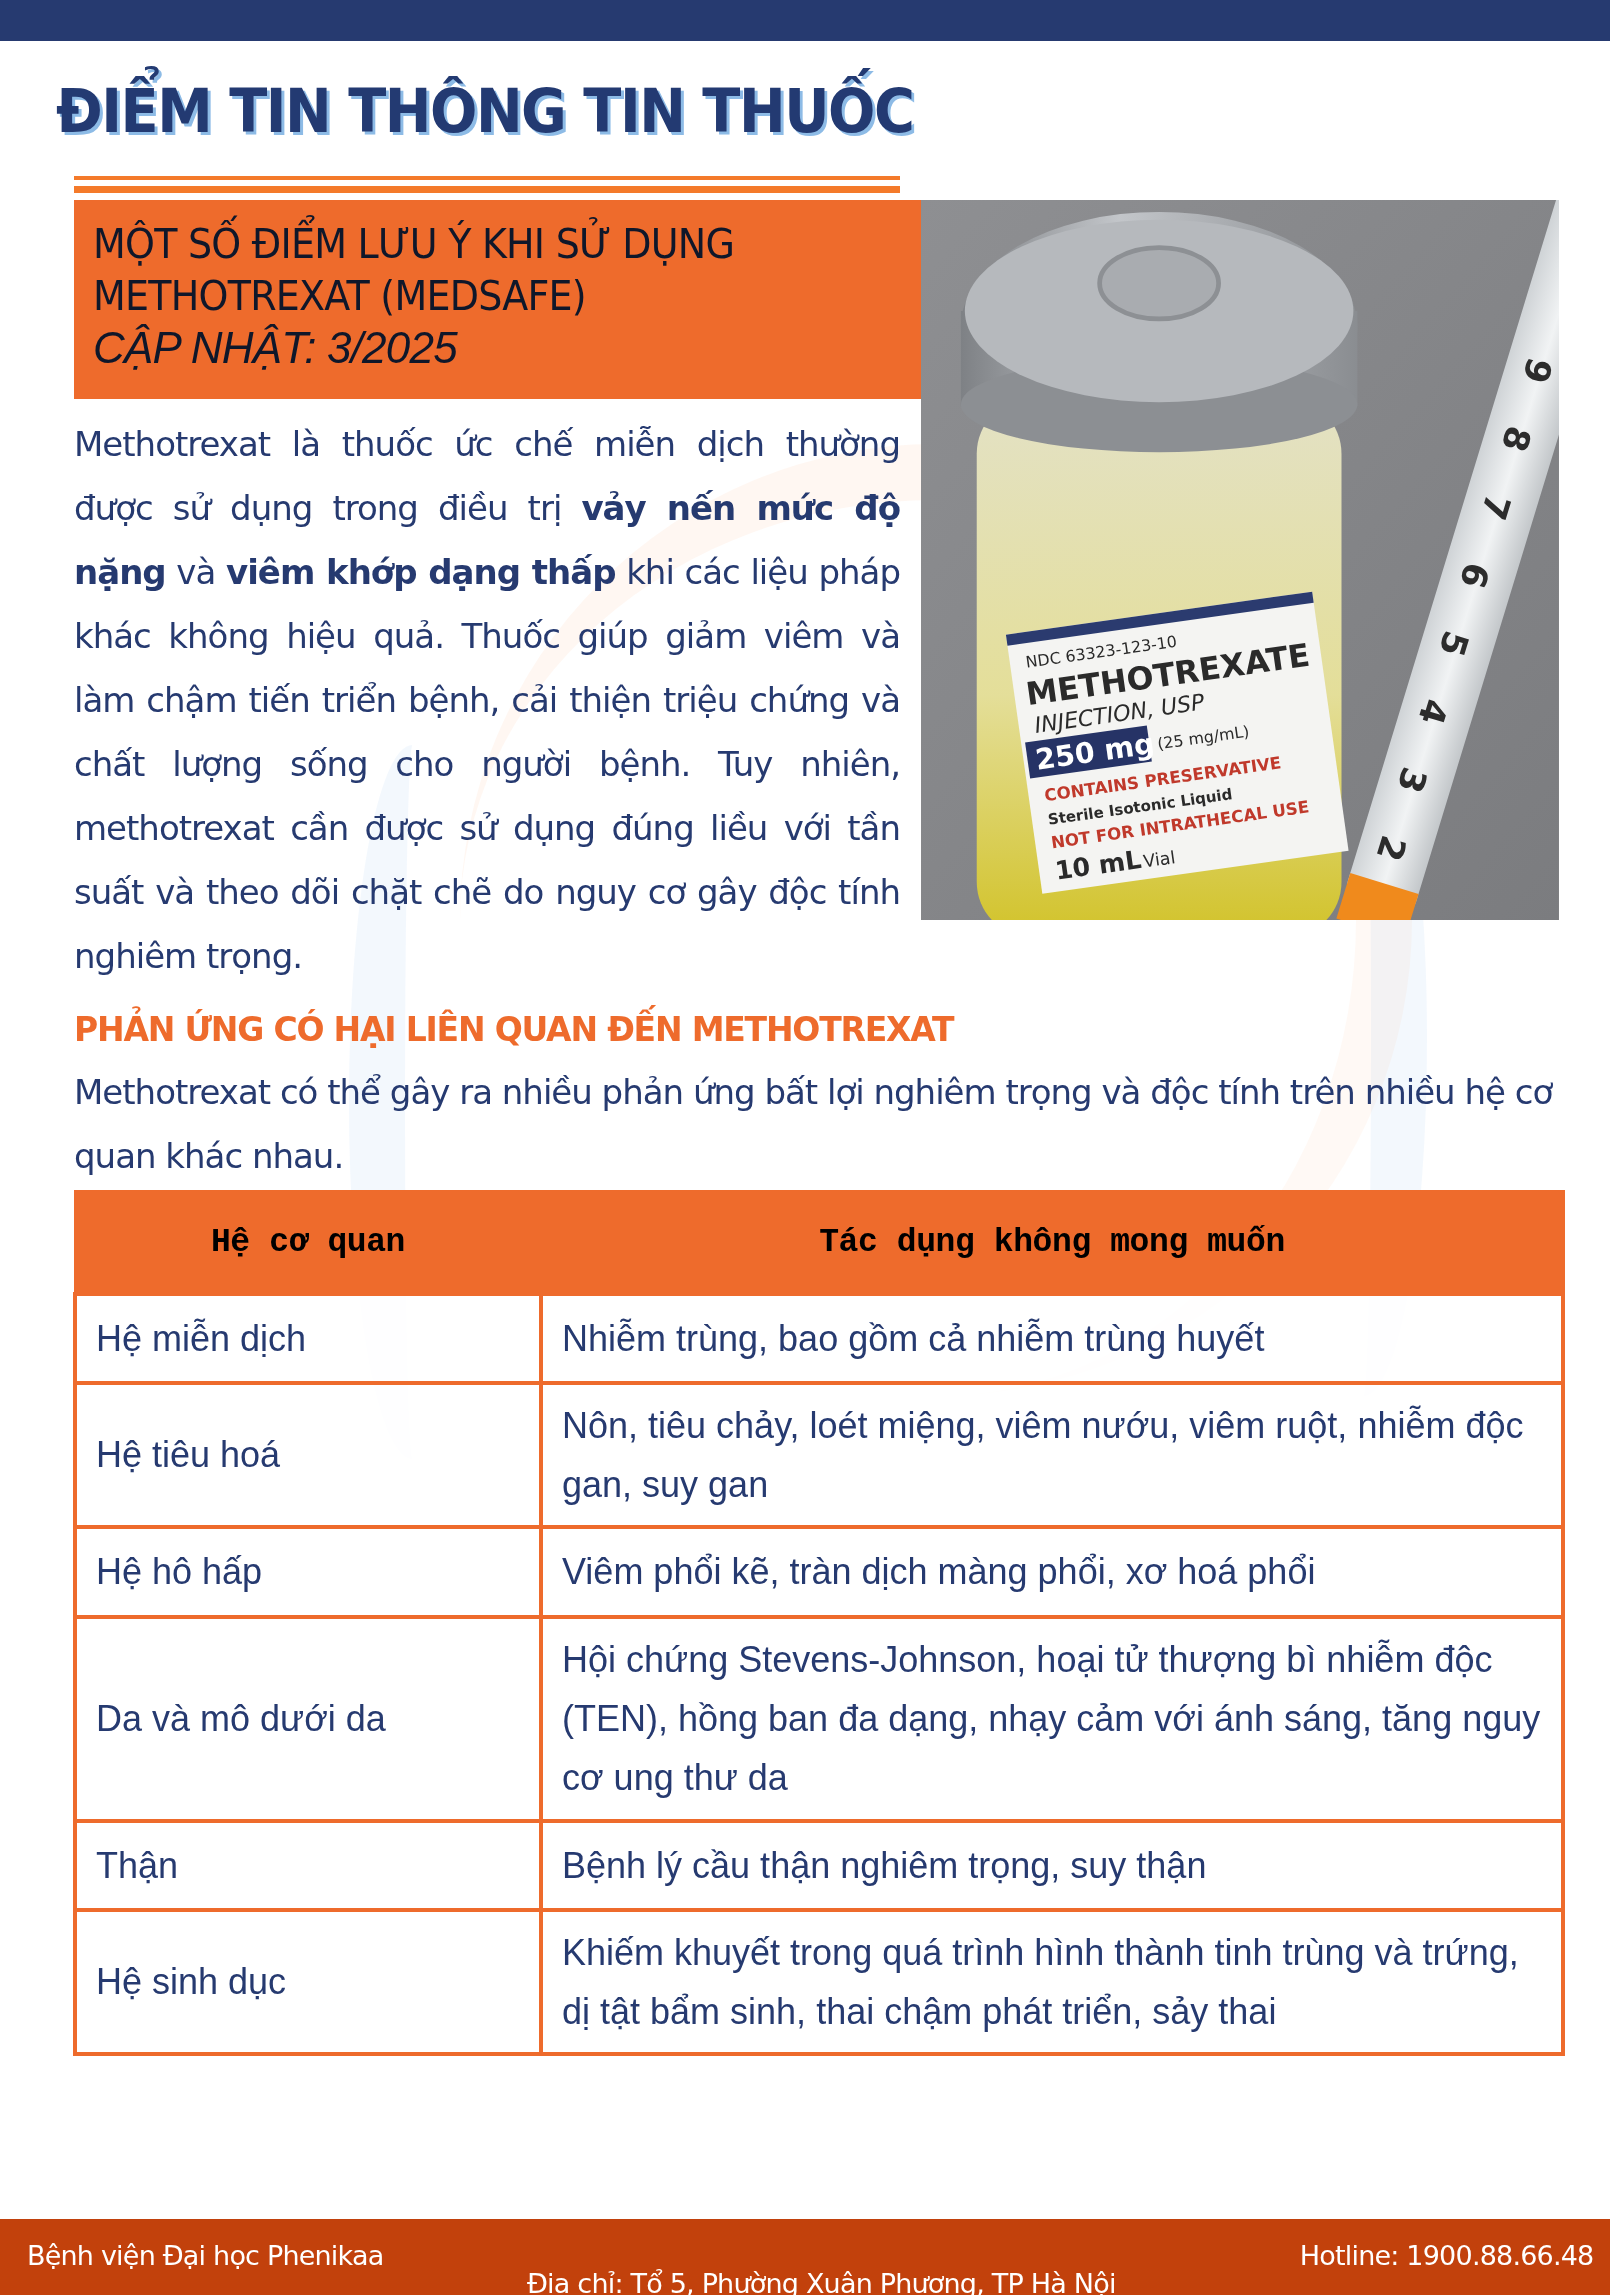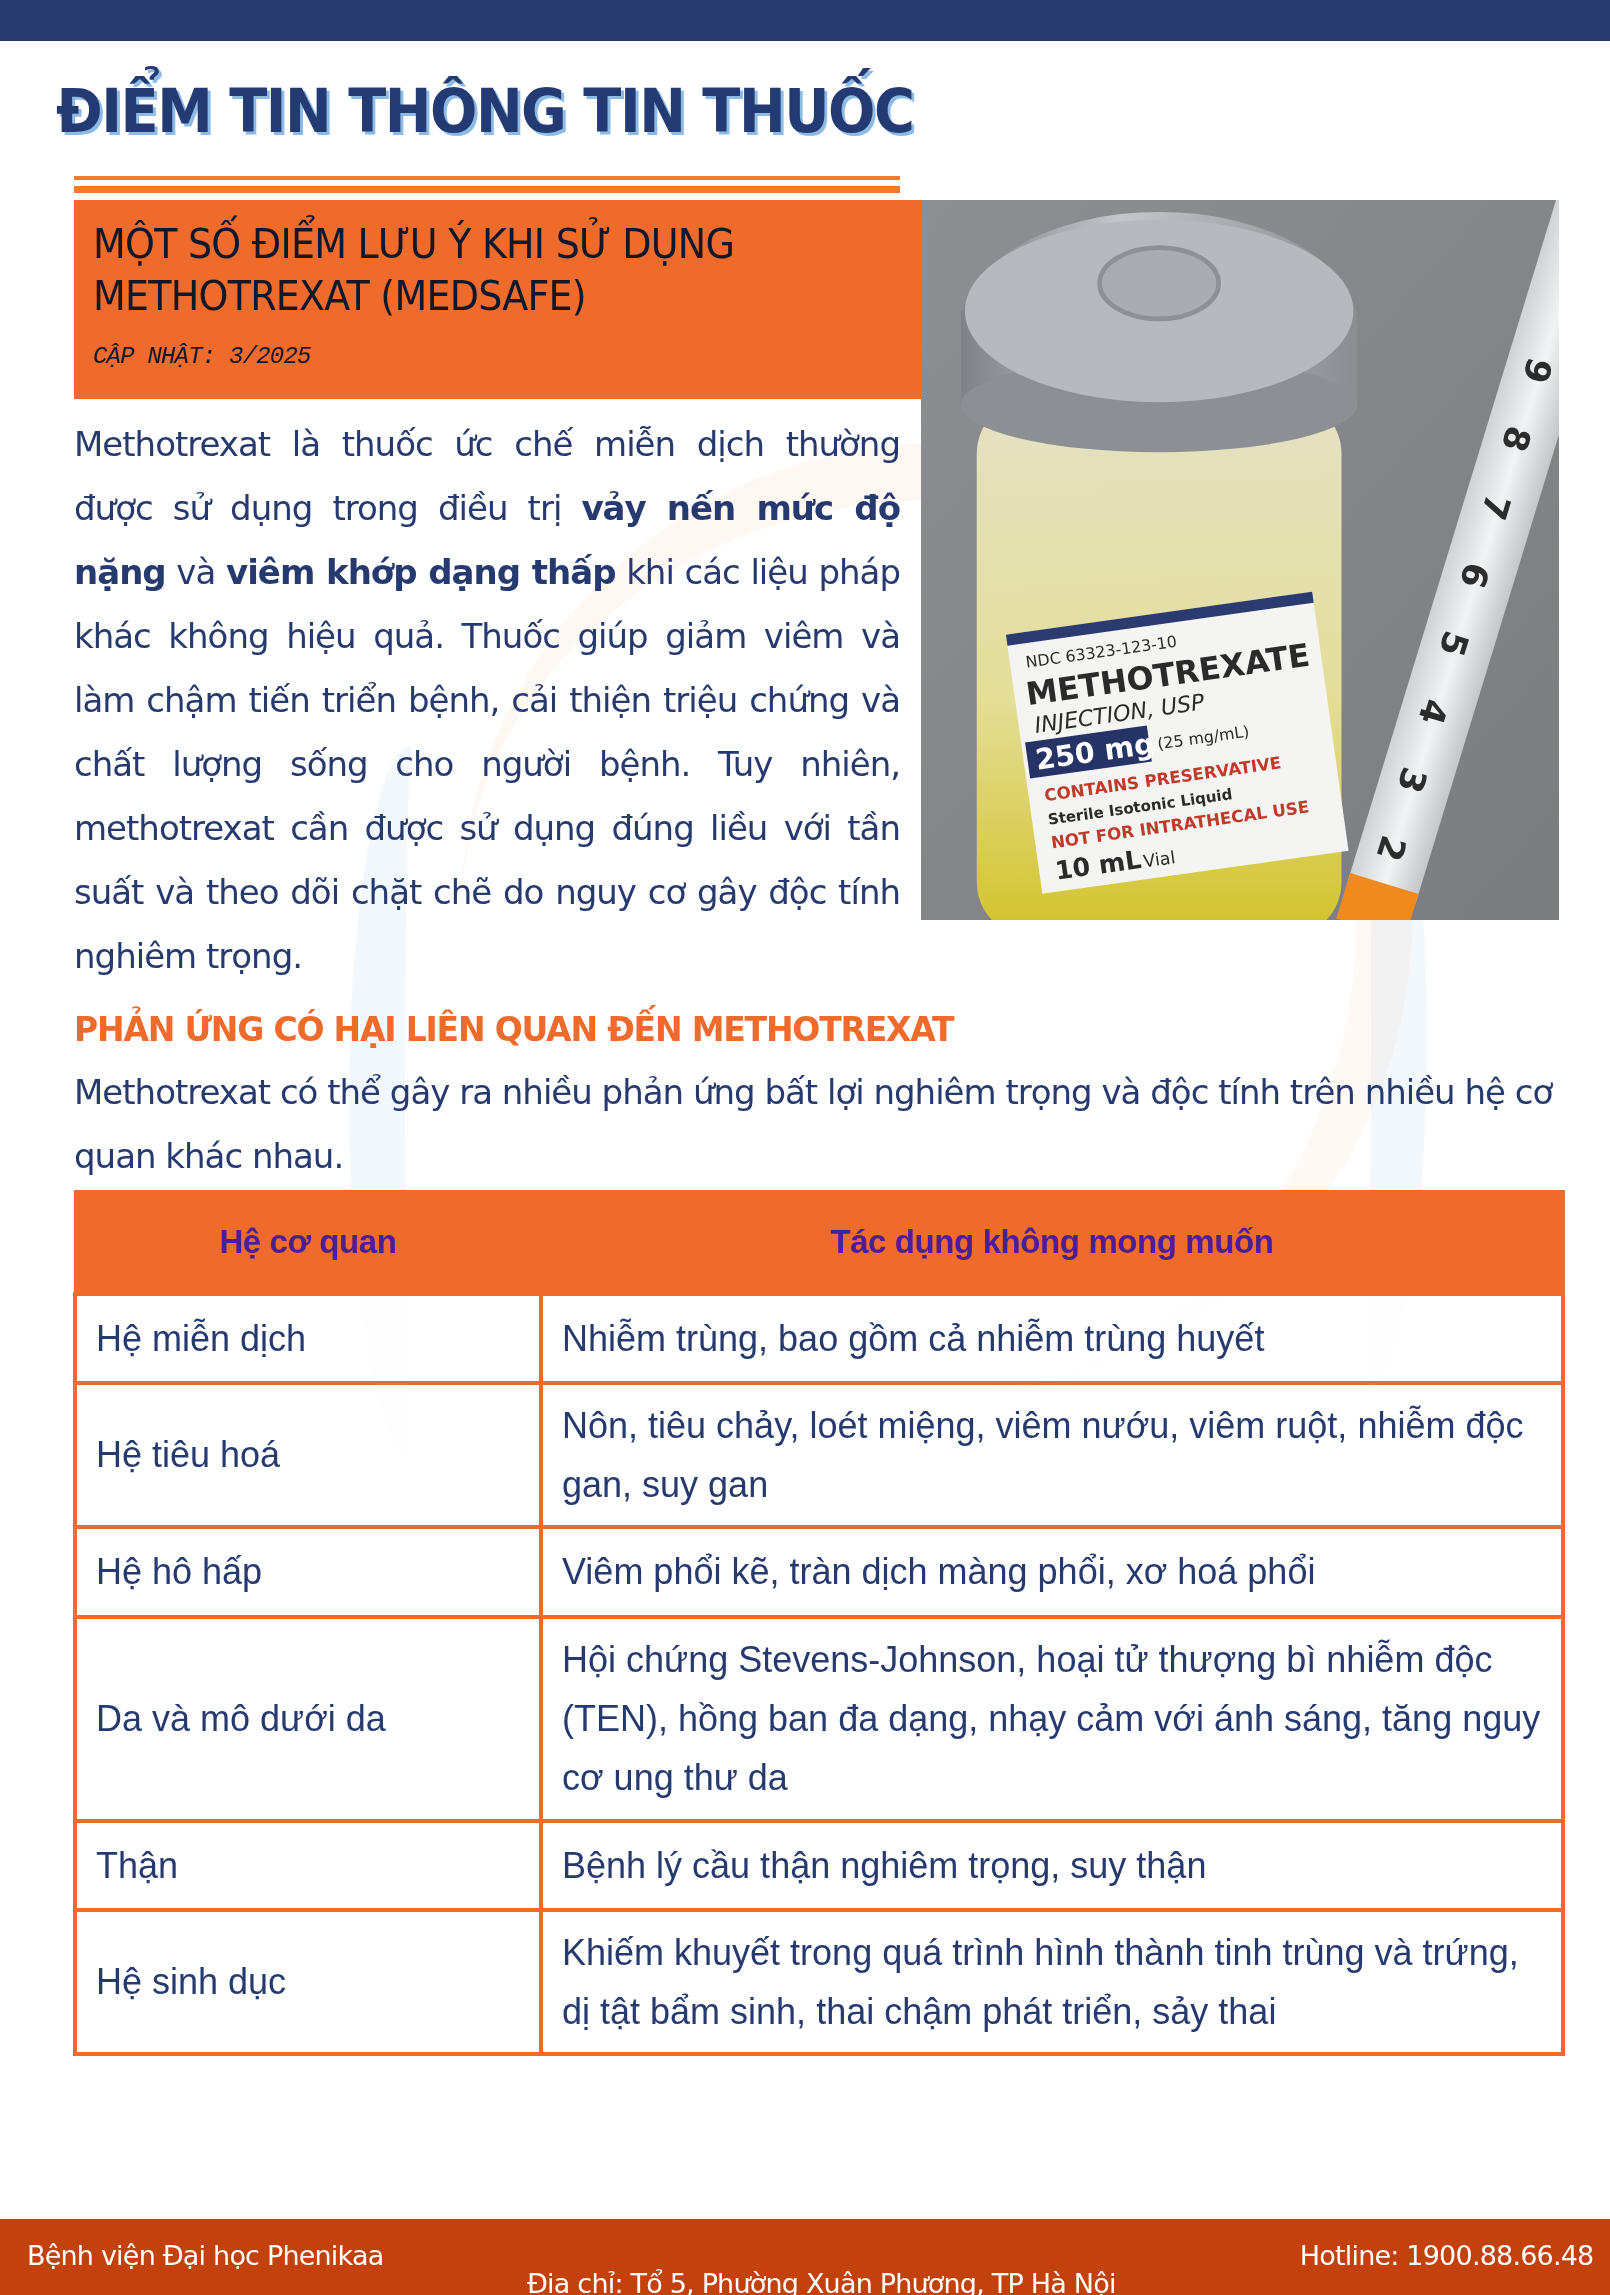--- a/index.html
+++ b/index.html
@@ -19,35 +19,35 @@
 
   .page-title { position: absolute; left: 56px; top: 76px; font-family: "DejaVu Sans", sans-serif; font-weight: bold;
     font-size: 60px; letter-spacing: -1.6px; color: #233A72; white-space: nowrap;
     text-shadow: 3.2px 3.2px 0 #8DBBE6; transform: scaleX(0.93); transform-origin: left top; }
 
   .rule-thin { position: absolute; left: 74px; top: 176px; width: 826px; height: 4px; background: #F47A2A; }
   .rule-thick { position: absolute; left: 74px; top: 186px; width: 826px; height: 7.1px; background: #F47A2A; }
 
   .heading-box { position: absolute; left: 74px; top: 200px; width: 890px; height: 199px; background: #EE6B2C; padding: 17.5px 19px 0 19px; color: #0f172a; }
   .heading-title { font-family: "DejaVu Sans", sans-serif; font-size: 40px; line-height: 52px; font-weight: normal; letter-spacing: -0.8px; transform: scaleX(0.95); transform-origin: left top; white-space: nowrap; }
-  .heading-date { font-family: Liberation Mono, monospace; font-style: italic; font-size: 24px; line-height: 48px; margin-top: 11px; letter-spacing: -0.8px; }
+  .heading-date { font-family: Liberation Sans, sans-serif; font-style: italic; font-size: 44px; line-height: 48px; margin-top: 2px; letter-spacing: -0.8px; }
 
   .drug-photo { position: absolute; left: 921px; top: 200px; width: 638px; height: 720px; overflow: hidden; background: #8b8b8c; }
 
   .intro-para { position: absolute; left: 74px; top: 412px; width: 826px; font-family: "DejaVu Sans", sans-serif;
     font-size: 34px; line-height: 64px; text-align: justify; color: #263A70; letter-spacing: -1px; }
   .intro-para b { font-weight: bold; }
 
   .section-heading { position: absolute; left: 74px; top: 1006px; font-family: "DejaVu Sans", sans-serif; font-weight: bold;
     font-size: 33px; color: #EE6B2C; letter-spacing: -1.2px; white-space: nowrap; line-height: 48px; }
   .section-intro { position: absolute; left: 74px; top: 1060px; width: 1491px; font-family: "DejaVu Sans", sans-serif;
     font-size: 34px; line-height: 64px; color: #263A70; letter-spacing: -1px; }
 
   .ae-table { position: absolute; left: 73px; top: 1190px; width: 1492px; border-collapse: collapse; }
-  .ae-table th { background: #EE6B2C; color: #4c1d95; font-family: Liberation Sans, sans-serif; font-weight: bold; font-size: 33px; height: 102px; text-align: center; border: 3.2px solid #EE6B2C; letter-spacing: -0.4px; }
+  .ae-table th { background: #EE6B2C; color: #000000; font-family: Liberation Mono, monospace; font-weight: bold; font-size: 33px; height: 102px; text-align: center; border: 3.2px solid #EE6B2C; letter-spacing: -0.4px; }
   .ae-table td { border: 4px solid #EE6B2C; font-family: "Liberation Sans", sans-serif; font-size: 36px; line-height: 59px; color: #263A70; padding: 0 19px; vertical-align: middle; background: rgba(255,255,255,0.85); }
   .ae-table td.col-organ { width: 466px; }
   .ae-table td.col-effect { padding-left: 19px; }
 
   .footer { position: absolute; left: 0; top: 2219px; width: 1611px; height: 76px; background: #c2410c; color: #ffffff;
     font-family: "DejaVu Sans", sans-serif; font-size: 27px; letter-spacing: -0.8px; }
   .footer span { position: absolute; top: 20.6px; white-space: nowrap; }
   .footer .f-hospital { left: 27px; }
   .footer .f-address { left: 527px; margin-top: 28px; }
   .footer .f-hotline { right: 17.5px; }

